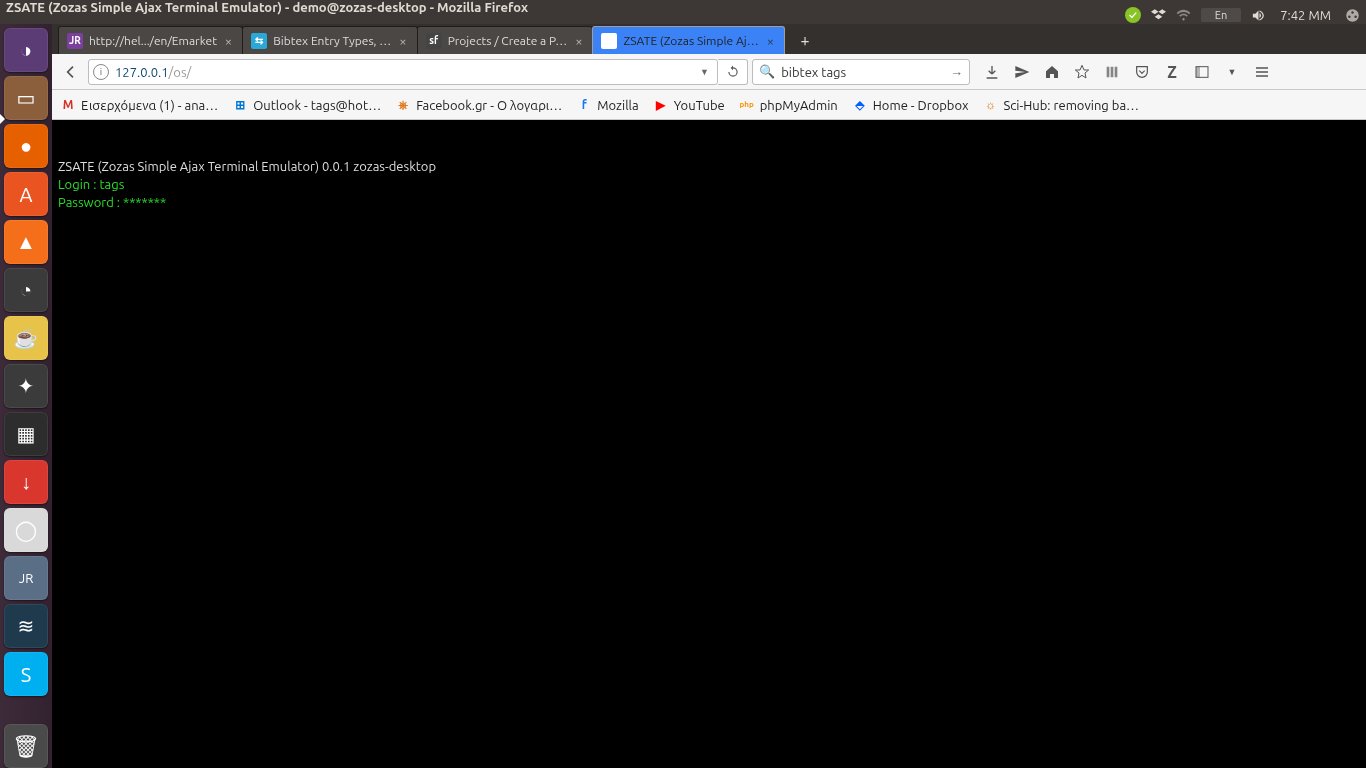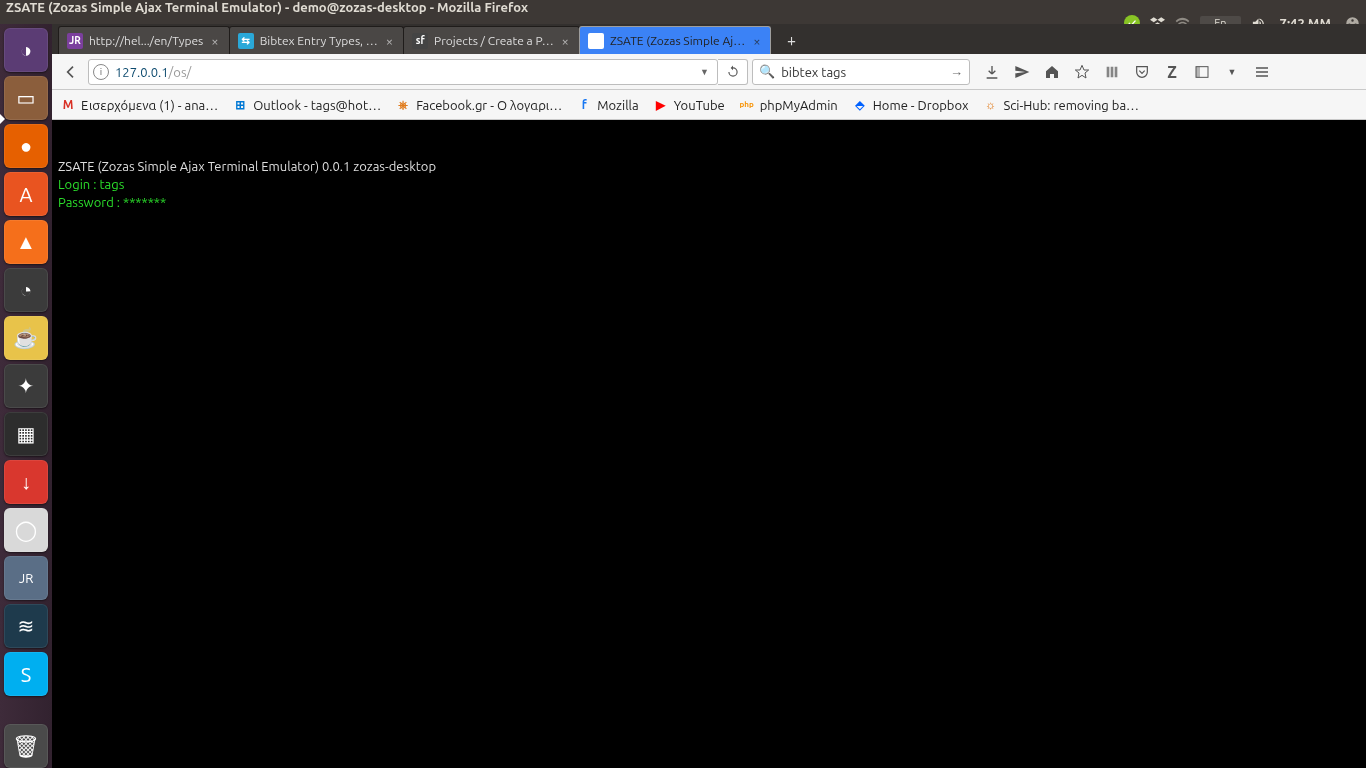--- a/index.html
+++ b/index.html
@@ -5,21 +5,21 @@
 * { margin:0; padding:0; box-sizing:border-box; font-family:"Ubuntu","Cantarell",sans-serif; }
 html,body { width:1366px; height:768px; overflow:hidden; background:#2c001e; }
 
 
 .sysbar { height:24px; background:#3d3835; color:#dfdbd2; display:flex; align-items:flex-start; padding:0 6px; font-size:13px; }
 .sysbar .title { font-weight:bold; flex:1; }
 .sysbar .tray { display:flex; align-items:center; gap:10px; }
 .tray span { display:inline-flex; align-items:center; justify-content:center; }
 .tray .circle-check { width:16px; height:16px; border-radius:50%; background:#88c425; color:#fff; font-size:11px; font-weight:bold; }
 .tray .lang { background:#4e4a47; padding:1px 14px; border-radius:2px; font-size:11px; }
-.tray .clock { font-weight:bold; margin:16px 4px; }
+.tray .clock { font-weight:normal; margin:8px 4px; }
 .tray svg { width:15px; height:15px; fill:#dfdbd2; }
 
 
 .launcher { position:absolute; left:0; top:24px; bottom:0; width:52px; background:linear-gradient(to right,#3e2b3a,#32222f); display:flex; flex-direction:column; align-items:center; padding-top:4px; gap:4px; }
 .launcher .app { width:44px; height:44px; border-radius:6px; display:flex; align-items:center; justify-content:center; font-size:22px; color:#fff; box-shadow:inset 0 0 0 1px rgba(255,255,255,.08), 0 1px 2px rgba(0,0,0,.5); }
 .launcher .spacer { flex:1; }
 .launcher .arrow-left { position:absolute; left:0; width:0; height:0; border-top:5px solid transparent; border-bottom:5px solid transparent; border-left:5px solid #fff; }
 
 
 .browser { position:absolute; left:52px; top:24px; right:0; bottom:0; display:flex; flex-direction:column; }
@@ -104,21 +104,21 @@
     <div class="app" style="background: rgb(30, 58, 76); font-size: 20px;">≋</div>
     <div class="app" style="background: rgb(0, 175, 240); font-size: 20px;">S</div>
     <div class="spacer"></div>
     <div class="app" style="background: rgb(74, 74, 74);">🗑</div>
   </div>
 
 <div class="browser">
   <div class="tabstrip">
       <div class="tab inactive">
         <span class="favicon" style="background: rgb(123, 63, 157); color: rgb(255, 255, 255);">JR</span>
-        <span class="label">http://hel.../en/Types</span>
+        <span class="label">http://hel.../en/Emarket</span>
         <span class="close">×</span>
       </div>
       <div class="tab inactive">
         <span class="favicon" style="background: rgb(42, 168, 216); color: rgb(255, 255, 255);">⇆</span>
         <span class="label">Bibtex Entry Types, …</span>
         <span class="close">×</span>
       </div>
       <div class="tab inactive">
         <span class="favicon" style="background: rgb(68, 68, 68); color: rgb(255, 255, 255); text-align: right;">sf</span>
         <span class="label">Projects / Create a P…</span>

